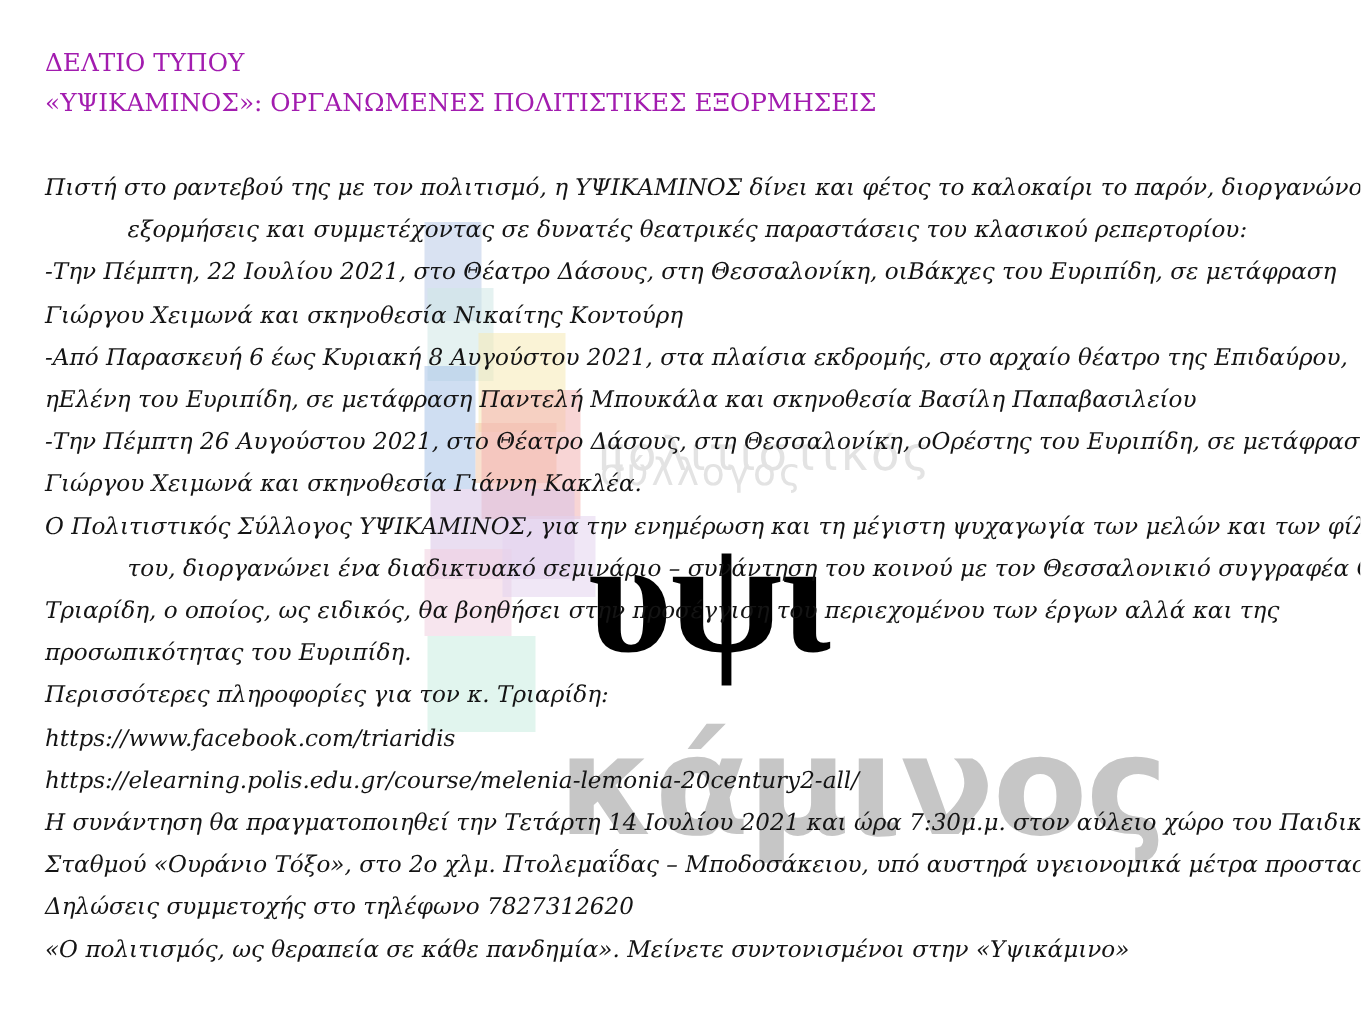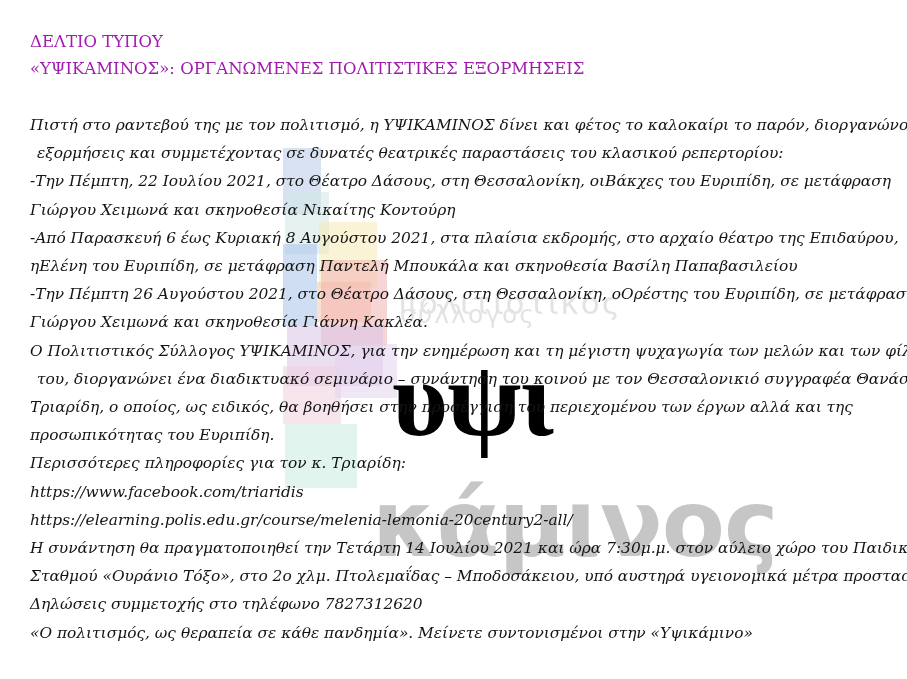--- a/index.html
+++ b/index.html
@@ -119,20 +119,21 @@
   .body-line {
     font-family: "DejaVu Serif", "Liberation Serif", serif;
     font-style: italic;
     font-size: 15.4px;
     line-height: 28.2px;
     color: #141414;
     white-space: nowrap;
   }
   .body-line.indent {
     padding-left: 7px;
+    margin-left: 48px;
   }
   .body-line.url {
     font-style: italic;
   }
 </style>
 </head>
 <body>
 
 <div class="page">
 

